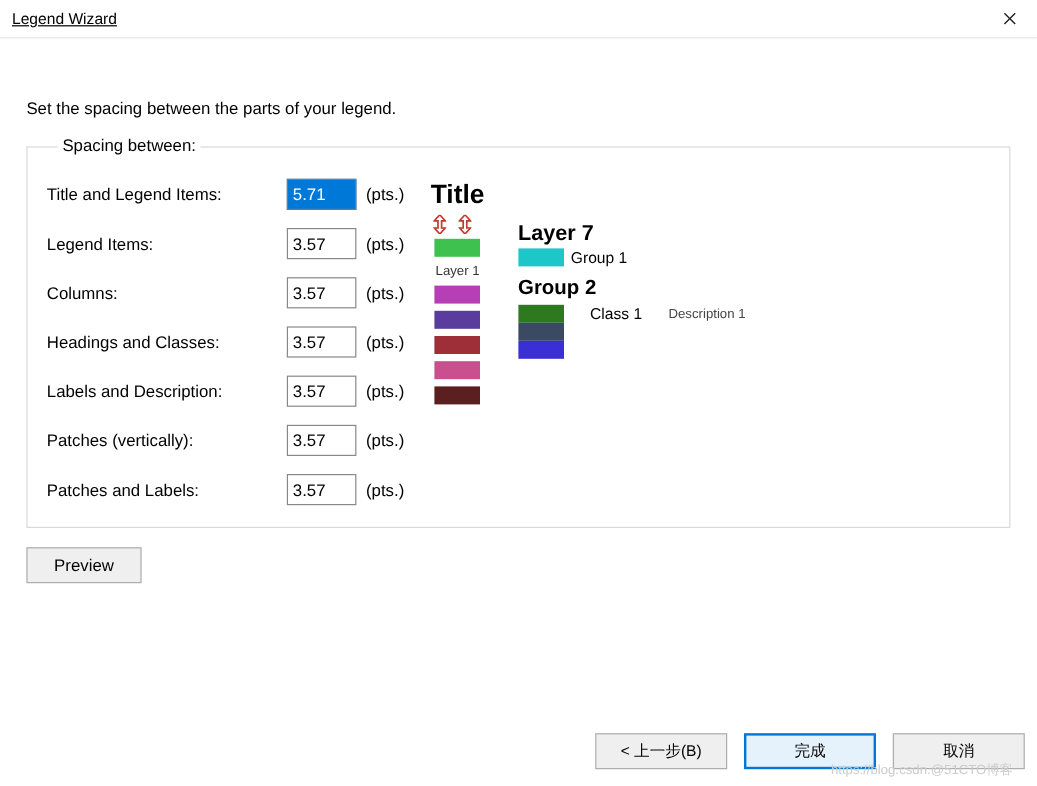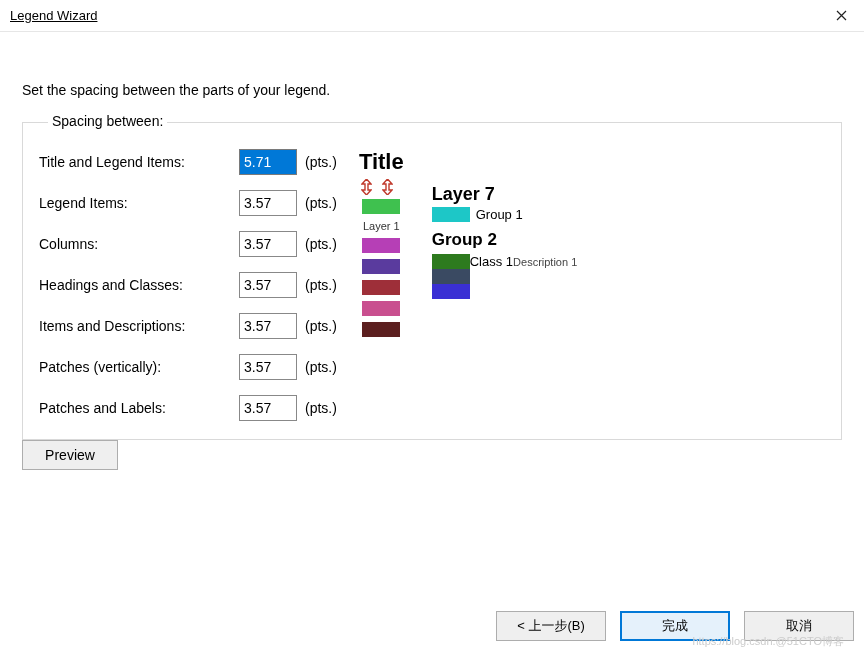--- a/index.html
+++ b/index.html
@@ -71,35 +71,35 @@
     .arrow svg { display:block; }
     .col1 { display:flex; flex-direction:column; }
     .swatch-row { display:flex; align-items:center; gap:6px; margin-bottom:6px;flex-direction:column;}
     .swatch { width: 38px; height: 15px; }
     .layer-lbl { font-size: 11px; color:#333; }
     .col2 { margin-left: 18px; display:flex; flex-direction:column; }
     .layer7 { font-size: 18px; font-weight: bold; margin-bottom:2px;}
     .r2 { display:flex; align-items:center; gap:6px; margin-bottom:8px;}
     .grp1 { font-size: 13px; }
     .group2 { font-size: 17px; font-weight: bold; margin-bottom:4px;}
-    .r3 { display:flex; align-items:center; gap:0; margin-bottom:0;}
+    .r3 { display:flex; align-items:center; gap:22px; margin-bottom:0;}
     .cls1 { font-size:13px; }
     .desc1 { font-size:11px; color:#444; }
     .s-green  { background:#3fc14f; }
     .s-magenta{ background:#b63fb6; }
     .s-purple { background:#5a3b9e; }
     .s-dkred  { background:#9e2f39; }
     .s-pink   { background:#c94f8f; }
     .s-maroon { background:#5c1f1f; }
     .s-cyan   { background:#1dc7c7; }
     .s-dkgrn2 { background:#2d7a1e; }
     .s-navy   { background:#3a4a62; }
     .s-blue   { background:#3a2fd4; }
     .preview-btn {
-      margin-top: 0;
+      margin-top: 16px;
       width: 96px; height: 30px;
       background: #efefef;
       border: 1px solid #adadad;
       font-family: inherit; font-size: 14px;
       cursor: pointer;
     }
     .footer {
       position: absolute;
       bottom: 14px; right: 10px;
       display: flex; gap: 14px;
@@ -154,21 +154,21 @@
           <span class="lbl">Columns:</span>
           <input value="3.57" style="">
           <span class="units">(pts.)</span>
         </div>
         <div class="row">
           <span class="lbl">Headings and Classes:</span>
           <input value="3.57" style="">
           <span class="units">(pts.)</span>
         </div>
         <div class="row">
-          <span class="lbl">Items and Descriptions:</span>
+          <span class="lbl">Labels and Description:</span>
           <input value="3.57" style="">
           <span class="units">(pts.)</span>
         </div>
         <div class="row">
           <span class="lbl">Patches (vertically):</span>
           <input value="3.57" style="">
           <span class="units">(pts.)</span>
         </div>
         <div class="row">
           <span class="lbl">Patches and Labels:</span>

